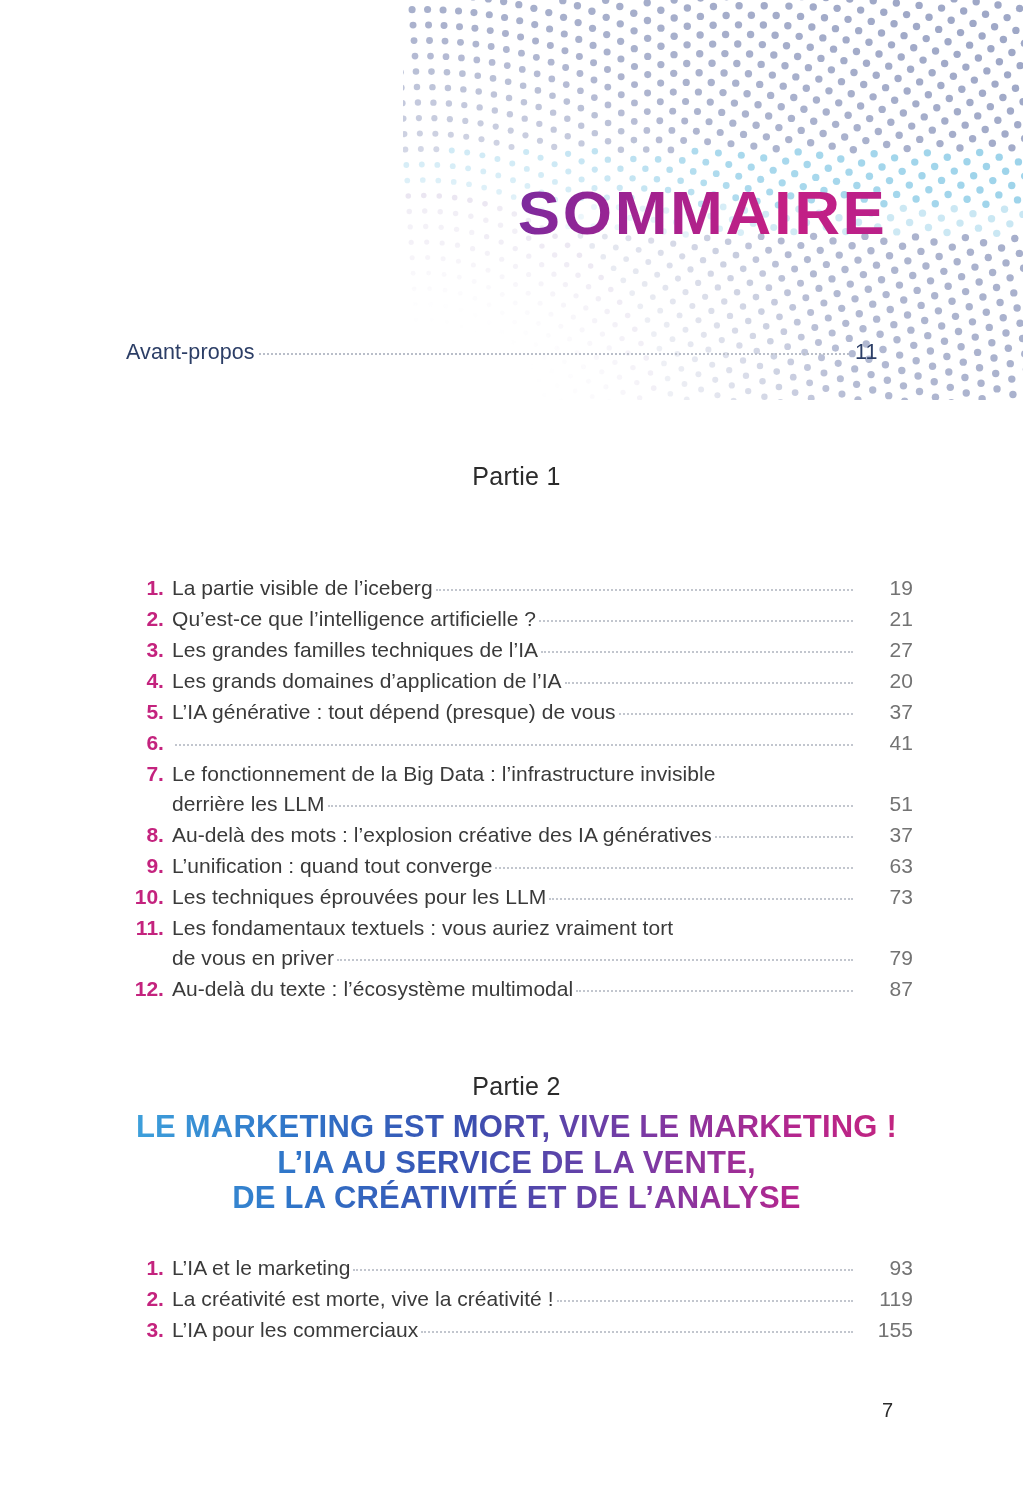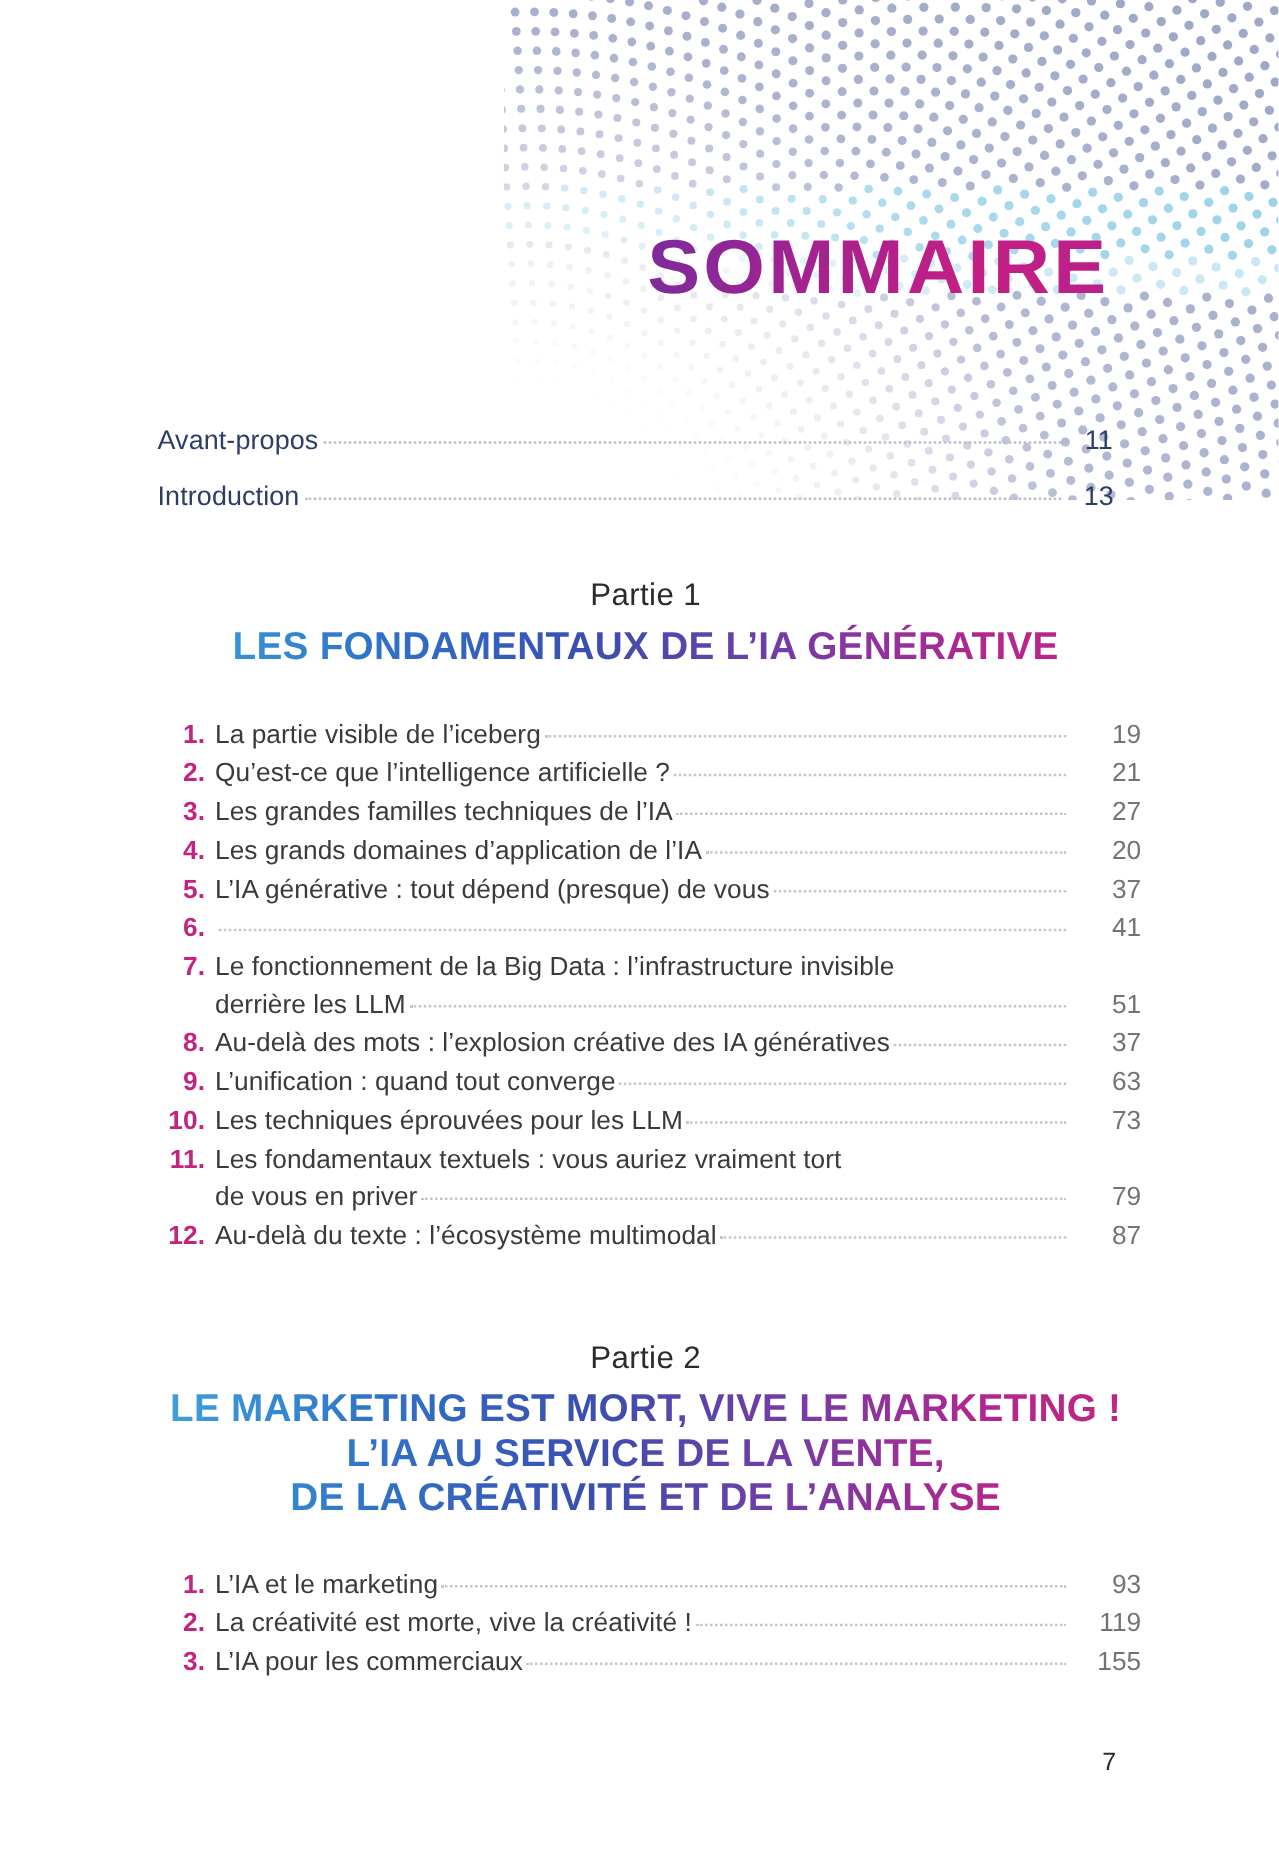--- a/index.html
+++ b/index.html
@@ -72,21 +72,21 @@
   .fm-label { white-space: nowrap; }
   .fm-leader {
     flex: 1;
     margin: 0 6px 0 4px;
     border-bottom: 2px dotted #b9bec9;
     transform: translateY(-4px);
     min-width: 20px;
   }
   .fm-page {
     width: 48px;
-    text-align: center;
+    text-align: left;
     white-space: nowrap;
   }
 
   
   .part {
     position: absolute;
     left: 120px;
     right: 110px;
   }
   .part-1 { top: 462px; }
@@ -1299,32 +1299,24 @@
   </div>
 
   <div class="sommaire-title">SOMMAIRE</div>
 
   <div class="frontmatter">
     <div class="fm-row">
       <span class="fm-label">Avant-propos</span>
       <span class="fm-leader"></span>
       <span class="fm-page">11</span>
     </div>
-    <div class="fm-row">
-      <span class="fm-label">Introduction</span>
-      <span class="fm-leader"></span>
-      <span class="fm-page">13</span>
-    </div>
   </div>
 
   <div class="part part-1">
     <div class="part-kicker">Partie 1</div>
-    <div class="part-title">
-      <span class="tline">LES FONDAMENTAUX DE L’IA GÉNÉRATIVE</span>
-    </div>
   </div>
 
   <div class="chapters chapters-1">
 
     <div class="ch-row">
       <span class="ch-num">1.</span>
       <span class="ch-body">
         <span class="ch-line">
           <span class="ch-text">La partie visible de l’iceberg</span>
           <span class="ch-leader"></span>

